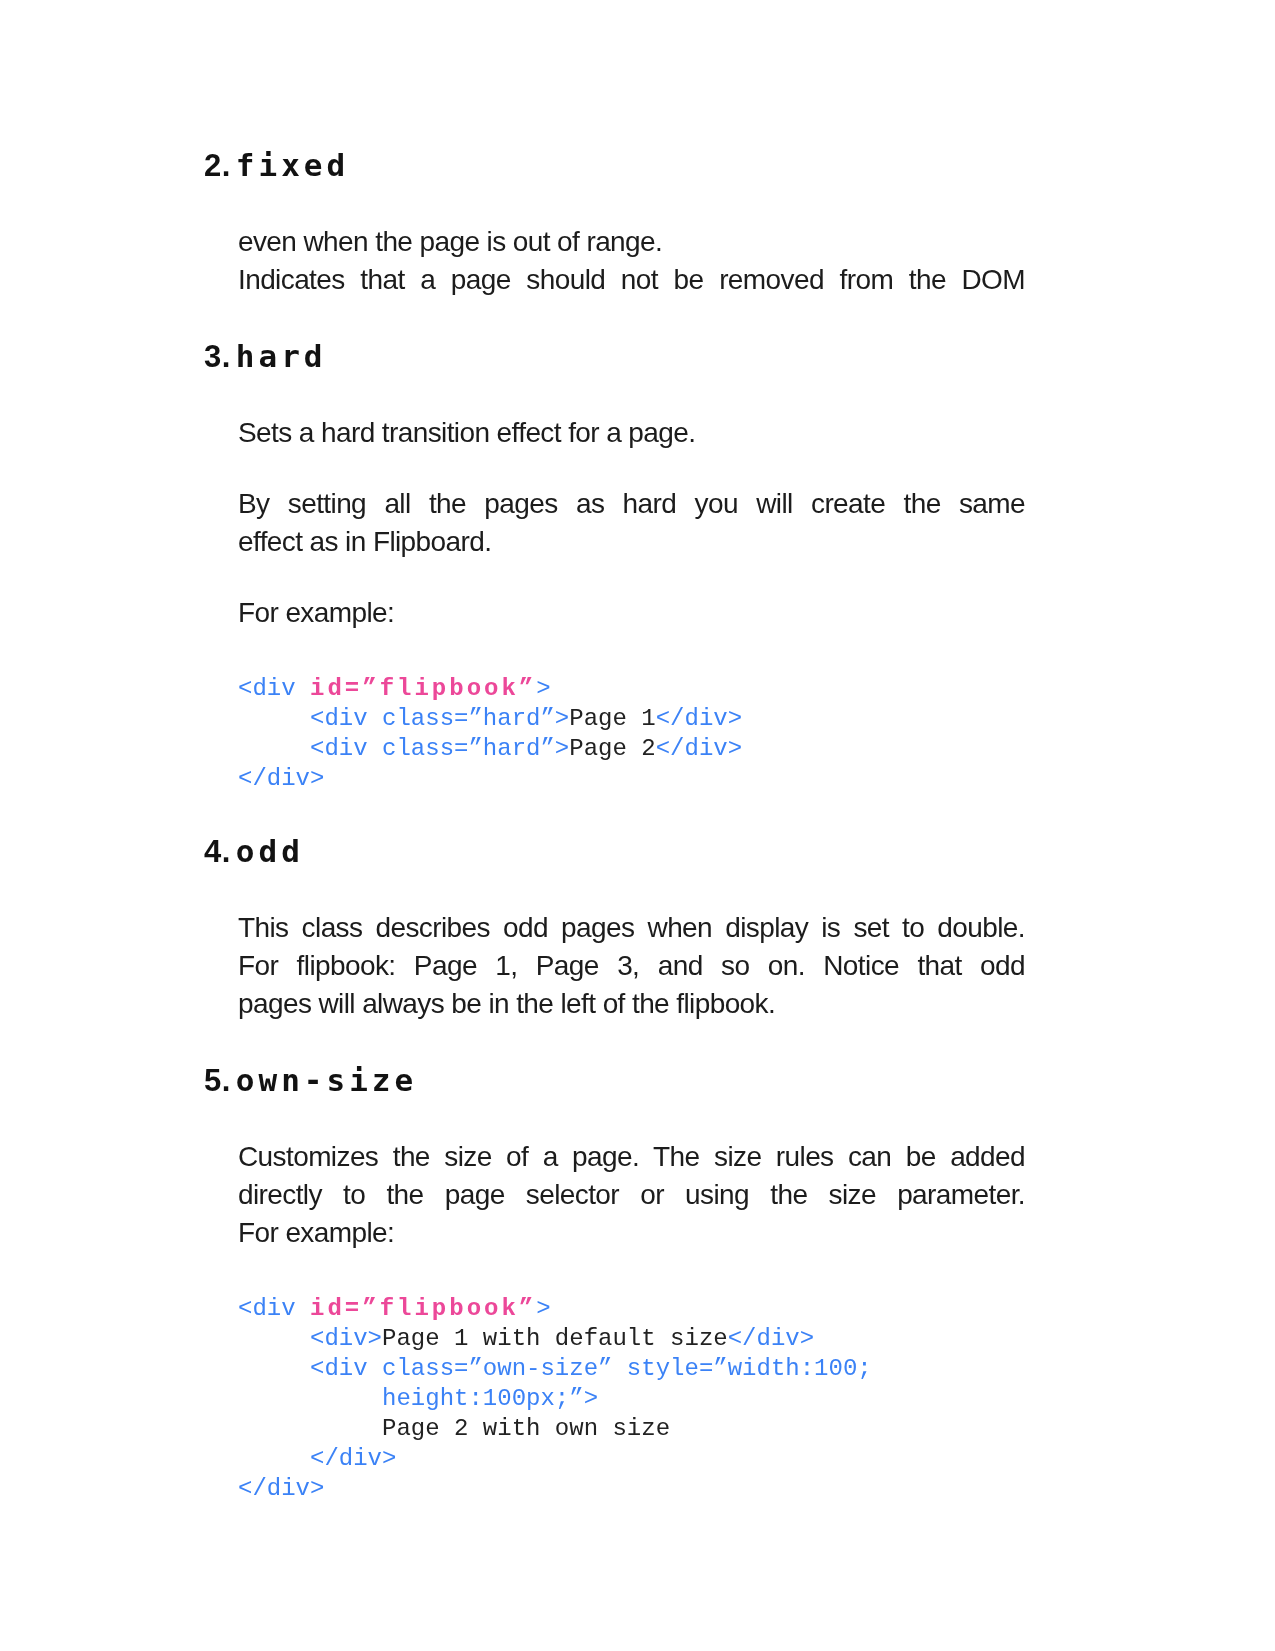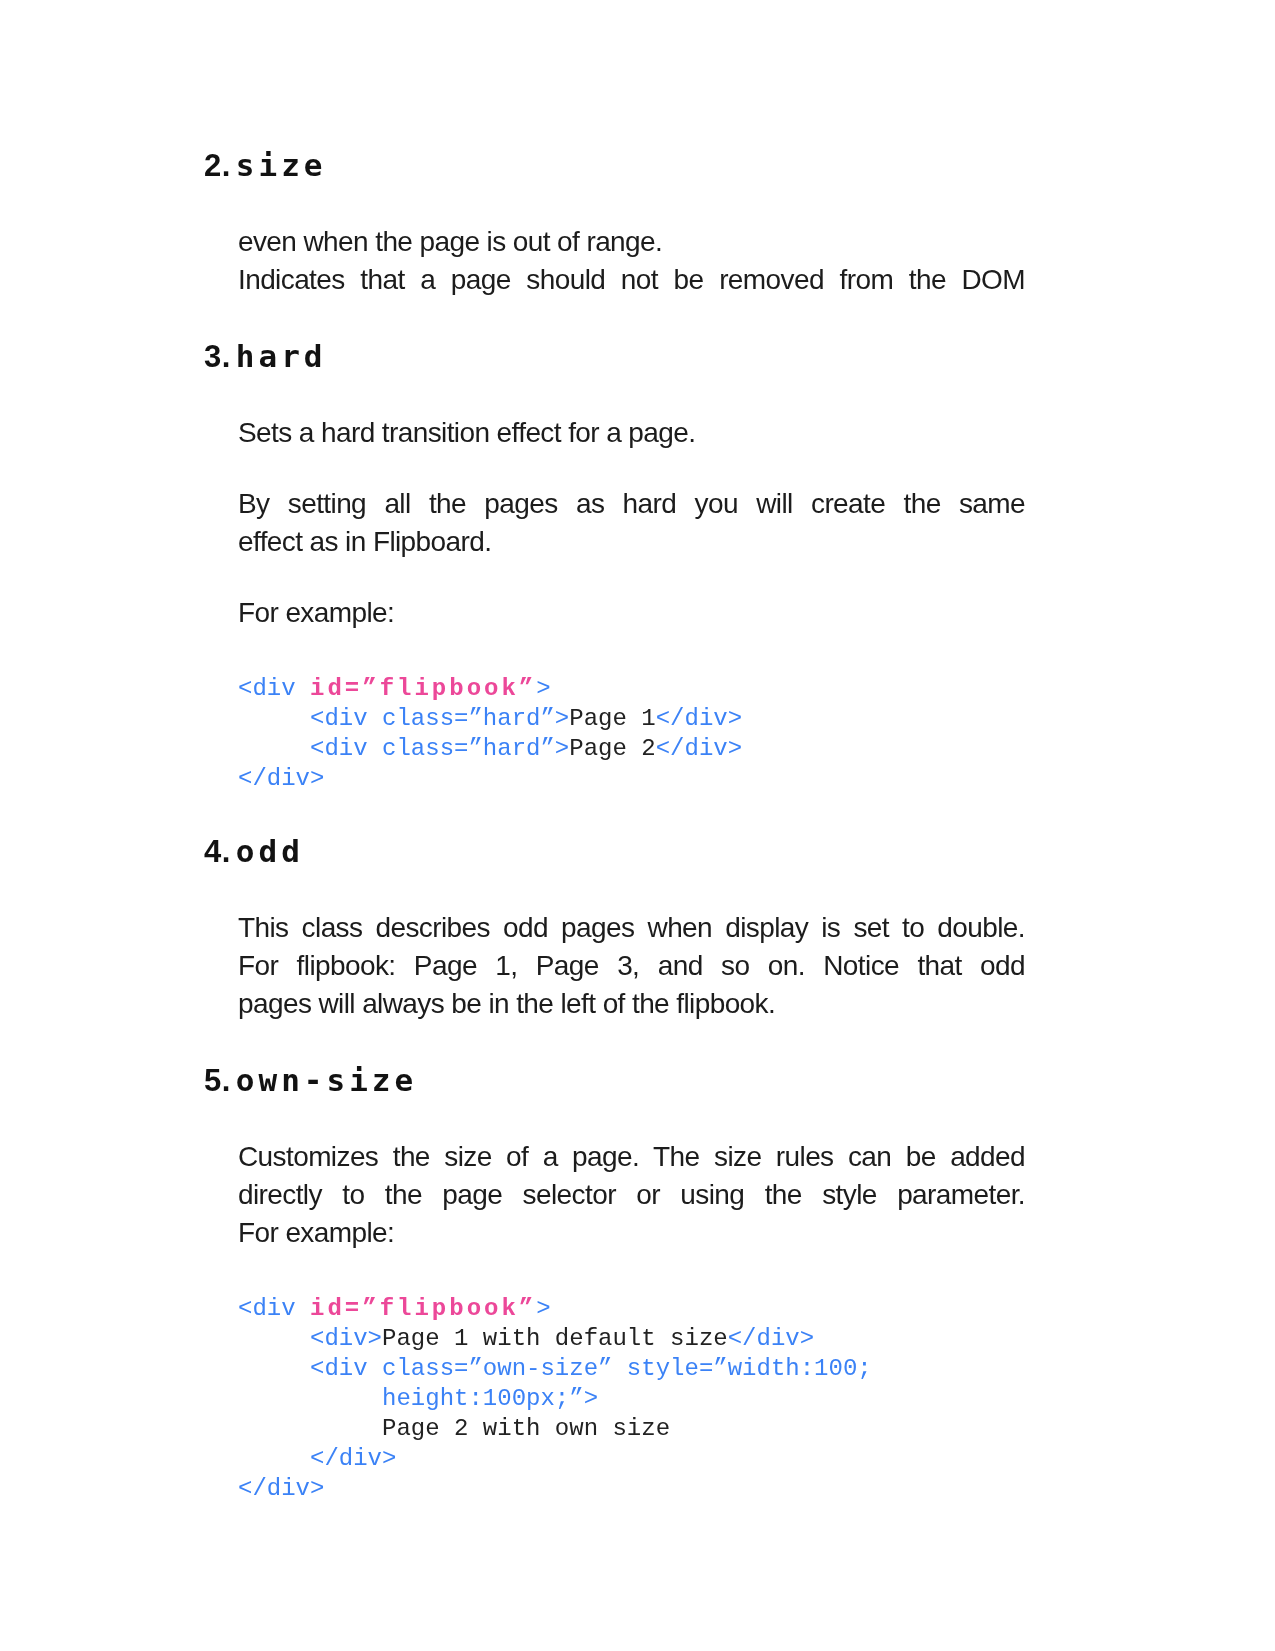--- a/index.html
+++ b/index.html
@@ -59,21 +59,21 @@
   .c-plain { color: #222222; }
 </style>
 </head>
 <body>
 
 <main class="page">
 
   <section>
     <h2 class="heading">
       <span class="num">2.</span>
-      <span class="ttl">size</span>
+      <span class="ttl">fixed</span>
     </h2>
     <div class="para">
         <div class="tline">even when the page is out of range.</div>
         <div class="tline just">Indicates that a page should not be removed from the DOM</div>
       </div>
   </section>
 
   <section>
     <h2 class="heading">
       <span class="num">3.</span>
@@ -104,19 +104,19 @@
       </div>
   </section>
 
   <section>
     <h2 class="heading">
       <span class="num">5.</span>
       <span class="ttl">own-size</span>
     </h2>
     <div class="para">
         <div class="tline just">Customizes the size of a page. The size rules can be added</div>
-        <div class="tline just">directly to the page selector or using the style parameter.</div>
+        <div class="tline just">directly to the page selector or using the size parameter.</div>
         <div class="tline">For example:</div>
       </div>
     <pre class="code"><div class="cline"><span class="c-tag">&lt;div </span><span class="c-strong">id=”flipbook”</span><span class="c-tag">&gt;</span></div><div class="cline"><span class="c-tag">     &lt;div&gt;</span><span class="c-plain">Page 1 with default size</span><span class="c-tag">&lt;/div&gt;</span></div><div class="cline"><span class="c-tag">     &lt;div class=”own-size” style=”width:100;</span></div><div class="cline"><span class="c-tag">          height:100px;”&gt;</span></div><div class="cline"><span class="c-plain">          Page 2 with own size</span></div><div class="cline"><span class="c-tag">     &lt;/div&gt;</span></div><div class="cline"><span class="c-tag">&lt;/div&gt;</span></div></pre>
   </section>
 
 </main>
 
 </body></html>

